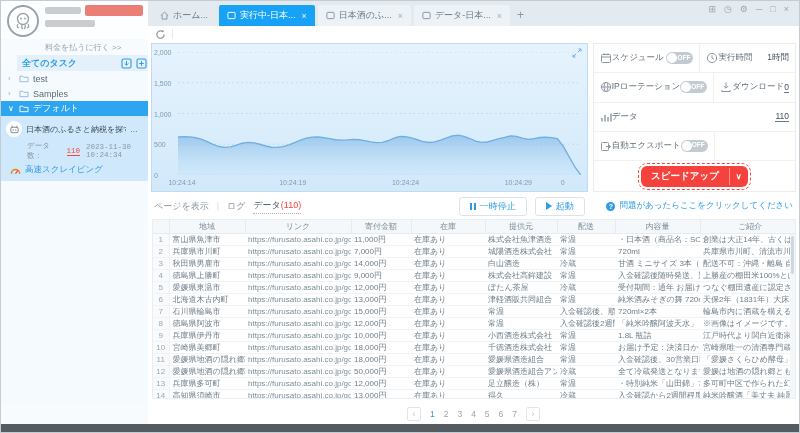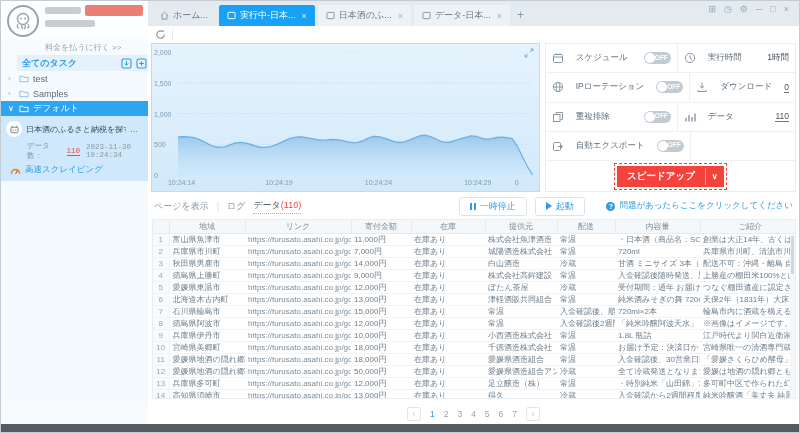--- a/index.html
+++ b/index.html
@@ -67,33 +67,33 @@
   .chart-box { position:relative; width:440px; height:149px; background:linear-gradient(#e6f3fd,#d2e9fa);
                border:1px solid #bedcf4; }
   .plot { position:absolute; left:26px; right:6px; top:8px; bottom:16px; }
   .plot svg { position:absolute; inset:0; width:100%; height:100%; }
   .ylab { position:absolute; left:-24px; width:22px; font-size:7px; color:#7d9cb5; transform:translateY(-50%); }
   .xlab { position:absolute; bottom:-11px; font-size:7px; color:#7d9cb5; transform:translateX(-50%); white-space:nowrap; }
   .expand-ic { position:absolute; right:5px; top:4px; }
 
   .panel { flex:1; border:1px solid #ececec; background:#fff; display:flex; flex-direction:column; }
   .panel-row { flex:1; display:flex; border-bottom:1px solid #f0f0f0; }
-  .pcell { display:flex; align-items:center; gap:12px; padding:0 6px; font-size:8.5px; color:#5f6e79; }
+  .pcell { display:flex; align-items:center; gap:0; padding:0 6px; font-size:8.5px; color:#5f6e79; }
   .pcell.l { flex:0 0 53%; border-right:1px solid #f0f0f0; }
   .pcell.r { flex:1; }
   .pcell .plabel { white-space:nowrap; }
   .pcell .pvalue { margin-left:auto; font-size:8.5px; color:#44525c; }
   .pvalue.link { border-bottom:1px solid #6a7883; }
   .pvalue.alert { color:#f5463d; font-weight:bold; border-bottom:none; }
   .toggle { margin-left:auto; width:27px; height:12px; border-radius:6px; background:#c3cbd2; position:relative; }
   .toggle .knob { position:absolute; left:1px; top:1px; width:10px; height:10px; border-radius:50%; background:#fff; }
   .toggle .tstate { position:absolute; right:3px; top:1.5px; font-size:6.5px; color:#fff; font-weight:bold; }
   .panel-btn-row { flex:0 0 30px; display:flex; align-items:center; justify-content:center; }
   .speedup-btn { display:flex; align-items:center; background:#f5423d; color:#fff; font-size:9.5px; font-weight:bold;
-                 border:none; border-radius:0; outline:1px dashed #f5423d; outline-offset:2px; cursor:pointer;
+                 border:none; border-radius:6px; outline:1px dashed #f5423d; outline-offset:2px; cursor:pointer;
                  font-family:"Liberation Sans",sans-serif; }
   .speedup-btn .sb-main { padding:4px 10px; }
   .speedup-btn .sb-chev { padding:4px 6px; border-left:1px solid rgba(255,255,255,.45); font-size:8px; }
 
   .toolbar { position:absolute; top:170px; left:6px; right:6px; height:20px; display:flex; align-items:center; }
   .vtab { font-size:9px; color:#8a98a5; margin-right:8px; }
   .vtab-div { color:#d5dde3; font-size:9px; margin-right:8px; }
   .vtab.data { color:#45545f; border-bottom:1px dotted #aab6bf; padding-bottom:1px; }
   .vtab.data .cnt { color:#f5463d; }
   .tb-buttons { display:flex; gap:8px; margin-left:150px; }
@@ -346,31 +346,20 @@
                 </div>
                 <div class="pcell r">
                   <svg width="12" height="12" viewBox="0 0 12 12">
                     <path d="M6 1.5 v5.5 M3.8 5 l2.2 2.2L8.2 5 M1.8 9 v1.5 h8.4 V9" fill="none" stroke="#8a98a5"></path>
                   </svg>
                   <span class="plabel">ダウンロード</span>
                   <span class="pvalue link">0</span>
                 </div>
               </div>
               <div class="panel-row">
-                <div class="pcell l">
-                  <svg width="12" height="12" viewBox="0 0 12 12">
-                    <rect x="1.5" y="3.5" width="6.5" height="7" fill="none" stroke="#8a98a5"></rect>
-                    <path d="M4 3.5 V1.5 h6.5 v7 h-2" fill="none" stroke="#8a98a5"></path>
-                  </svg>
-                  <span class="plabel">重複排除</span>
-                  <span class="toggle">
-                    <span class="knob"></span>
-                    <span class="tstate">OFF</span>
-                  </span>
-                </div>
                 <div class="pcell r">
                   <svg width="12" height="12" viewBox="0 0 12 12">
                     <path d="M2 10.5 V7 M5 10.5 V4 M8 10.5 V6 M11 10.5 V2.5" stroke="#8a98a5" stroke-width="1.4"></path>
                   </svg>
                   <span class="plabel">データ</span>
                   <span class="pvalue link">110</span>
                 </div>
               </div>
               <div class="panel-row">
                 <div class="pcell l">

